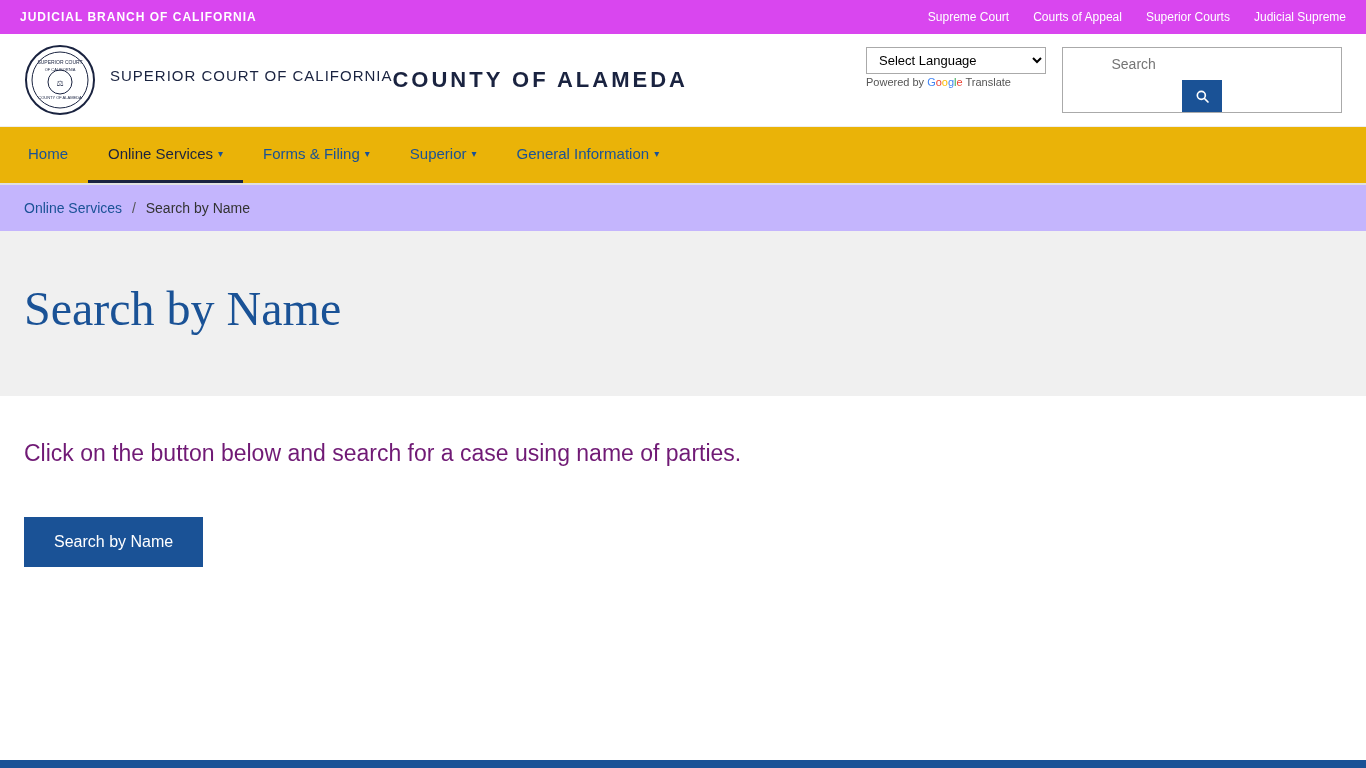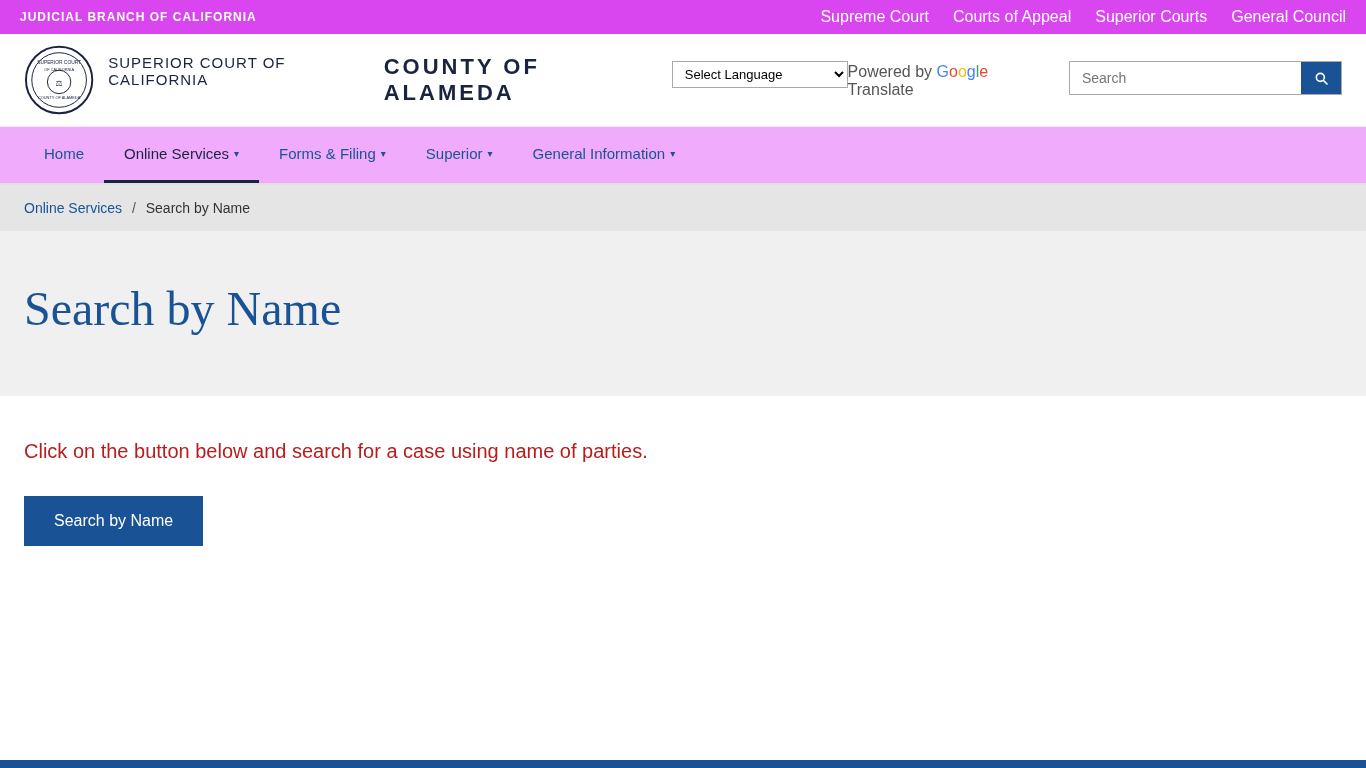--- a/index.html
+++ b/index.html
@@ -21,21 +21,21 @@
       letter-spacing: 1px;
       text-transform: uppercase;
     }
     .top-bar-links {
       display: flex;
       gap: 24px;
     }
     .top-bar-links a {
       color: #fff;
       text-decoration: none;
-      font-size: 16px;
+      font-size: 12px;
     }
 
     
     .header {
       display: flex;
       align-items: center;
       justify-content: space-between;
       padding: 10px 24px;
       background: #fff;
       border-bottom: 1px solid #eee;
@@ -68,46 +68,47 @@
       text-transform: uppercase;
     }
     .header-right {
       display: flex;
       flex-direction: column;
       align-items: flex-end;
       gap: 8px;
     }
     .translate-section {
       display: flex;
-      flex-direction: row;
+      flex-direction: column;
       align-items: flex-start;
     }
     .translate-select {
       border: 1px solid #aaa;
       padding: 4px 8px;
       font-size: 13px;
       background: #fff;
       width: 180px;
     }
     .translate-powered {
-      font-size: 16px;
+      font-size: 11px;
       color: #555;
       margin-top: 2px;
     }
     .translate-powered .google-g { color: #4285F4; }
     .translate-powered .google-o1 { color: #EA4335; }
     .translate-powered .google-o2 { color: #FBBC05; }
     .translate-powered .google-g2 { color: #4285F4; }
     .translate-powered .google-l { color: #34A853; }
     .translate-powered .google-e { color: #EA4335; }
     .search-box {
       display: flex;
       align-items: center;
       border: 1px solid #aaa;
       width: 280px;
+      flex-direction: column;
     }
     .search-input {
       border: none;
       outline: none;
       padding: 8px 12px;
       font-size: 14px;
       flex: 1;
       color: #999;
     }
     .search-button {
@@ -121,23 +122,23 @@
       justify-content: center;
     }
     .search-icon-svg {
       width: 16px;
       height: 16px;
       fill: #fff;
     }
 
     
     .nav-bar {
-      background: #f0abfc;
+      background: #eab308;
       border-bottom: 2px solid #e0e0e0;
-      padding: 0 24px;
+      padding: 0 8px;
       display: flex;
       align-items: flex-end;
     }
     .nav-item {
       padding: 18px 20px;
       font-size: 15px;
       color: #1a5296;
       cursor: pointer;
       display: flex;
       align-items: center;
@@ -153,21 +154,21 @@
     .nav-item .chevron {
       font-size: 10px;
       color: #1a5296;
     }
 
     
     .breadcrumb {
       padding: 15px 24px;
       font-size: 14px;
       color: #333;
-      background: #e5e5e5;
+      background: #c4b5fd;
     }
     .breadcrumb a {
       color: #1a5296;
       text-decoration: none;
     }
     .breadcrumb-separator {
       margin: 0 6px;
       color: #555;
     }
 
@@ -182,23 +183,23 @@
       font-weight: normal;
       font-family: Georgia, serif;
     }
 
     
     .content-section {
       padding: 40px 24px 60px 24px;
       background: #fff;
     }
     .content-description {
-      font-size: 20px;
-      color: #b91c1c;
-      margin-bottom: 30px;
+      font-size: 23px;
+      color: #701a75;
+      margin-bottom: 46px;
       line-height: 1.5;
     }
     .search-name-button {
       background: #1a5296;
       color: #fff;
       border: none;
       padding: 16px 30px;
       font-size: 16px;
       cursor: pointer;
       font-weight: normal;
@@ -215,21 +216,21 @@
   </style>
 </head>
 <body>
 
 <div class="top-bar">
   <span class="top-bar-title">JUDICIAL BRANCH OF CALIFORNIA</span>
   <div class="top-bar-links">
     <a href="#">Supreme Court</a>
     <a href="#">Courts of Appeal</a>
     <a href="#">Superior Courts</a>
-    <a href="#">General Council</a>
+    <a href="#">Judicial Supreme</a>
   </div>
 </div>
 
 <div class="header">
   <div class="header-left">
 
     <svg class="logo-seal" viewBox="0 0 72 72">
       <circle cx="36" cy="36" r="34" fill="none" stroke="#1a2340" stroke-width="2"></circle>
       <circle cx="36" cy="36" r="28" fill="none" stroke="#1a2340" stroke-width="1"></circle>
       <text x="36" y="20" text-anchor="middle" font-size="5" fill="#1a2340">SUPERIOR COURT</text>

